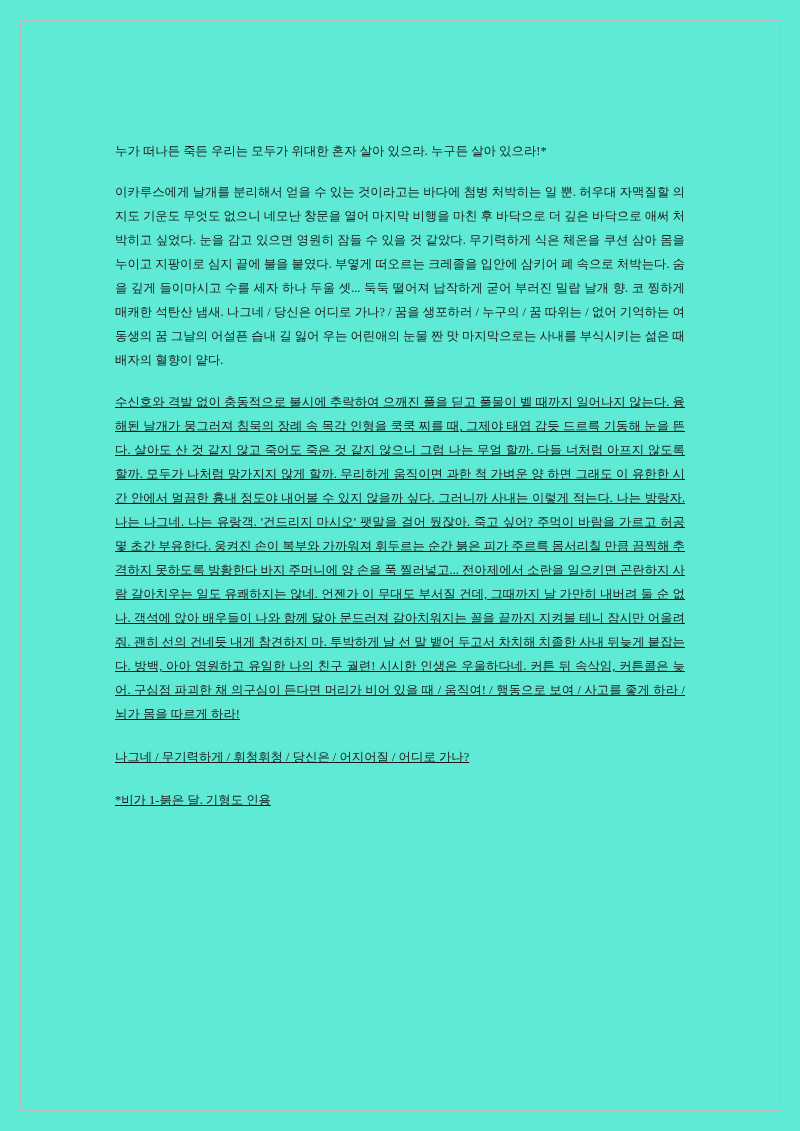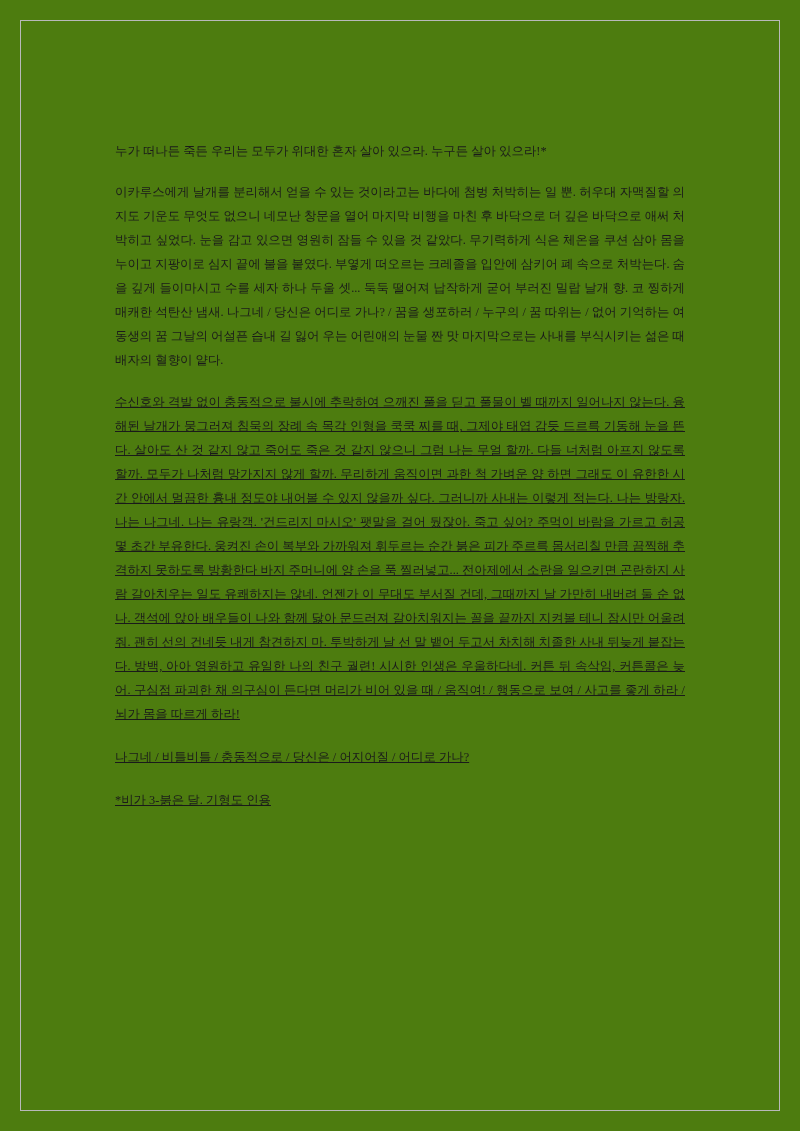--- a/index.html
+++ b/index.html
@@ -9,21 +9,21 @@
   }
   body {
     width: 800px;
     height: 1131px;
     font-family: "Liberation Serif", "DejaVu Serif", serif;
   }
   .page {
     position: relative;
     width: 800px;
     height: 1131px;
-    background: #4d7c0f;
+    background: #5eead4;
     box-sizing: border-box;
   }
   .page-border {
     position: absolute;
     left: 20px;
     top: 20px;
     right: 20px;
     bottom: 20px;
     border: 1px solid #b9b9b9;
     pointer-events: none;
@@ -53,16 +53,16 @@
 </style>
 </head>
 <body>
 
 <div class="page">
   <div class="page-border"></div>
   <div class="content">
     <p class="para">누가 떠나든 죽든 우리는 모두가 위대한 혼자 살아 있으라. 누구든 살아 있으라!*</p>
     <p class="para">이카루스에게 날개를 분리해서 얻을 수 있는 것이라고는 바다에 첨벙 처박히는 일 뿐. 허우대 자맥질할 의지도 기운도 무엇도 없으니 네모난 창문을 열어 마지막 비행을 마친 후 바닥으로 더 깊은 바닥으로 애써 처박히고 싶었다. 눈을 감고 있으면 영원히 잠들 수 있을 것 같았다. 무기력하게 식은 체온을 쿠션 삼아 몸을 누이고 지팡이로 심지 끝에 불을 붙였다. 부옇게 떠오르는 크레졸을 입안에 삼키어 폐 속으로 처박는다. 숨을 깊게 들이마시고 수를 세자 하나 두울 셋... 둑둑 떨어져 납작하게 굳어 부러진 밀랍 날개 향. 코 찡하게 매캐한 석탄산 냄새. 나그네 / 당신은 어디로 가나? / 꿈을 생포하러 / 누구의 / 꿈 따위는 / 없어 기억하는 여동생의 꿈 그날의 어설픈 습내 길 잃어 우는 어린애의 눈물 짠 맛 마지막으로는 사내를 부식시키는 섦은 때배자의 혈향이 얕다.</p>
     <p class="para gap-top">수신호와 격발 없이 충동적으로 불시에 추락하여 으깨진 풀을 딛고 풀물이 벨 때까지 일어나지 않는다. 융해된 날개가 뭉그러져 침묵의 장례 속 목각 인형을 쿡쿡 찌를 때, 그제야 태엽 감듯 드르륵 기동해 눈을 뜬다. 살아도 산 것 같지 않고 죽어도 죽은 것 같지 않으니 그럼 나는 무얼 할까. 다들 너처럼 아프지 않도록 할까. 모두가 나처럼 망가지지 않게 할까. 무리하게 움직이면 과한 척 가벼운 양 하면 그래도 이 유한한 시간 안에서 멀끔한 흉내 정도야 내어볼 수 있지 않을까 싶다. 그러니까 사내는 이렇게 적는다. 나는 방랑자. 나는 나그네. 나는 유랑객. '건드리지 마시오' 팻말을 걸어 뒀잖아. 죽고 싶어? 주먹이 바람을 가르고 허공 몇 초간 부유한다. 웅켜진 손이 복부와 가까워져 휘두르는 순간 붉은 피가 주르륵 몸서리칠 만큼 끔찍해 추격하지 못하도록 방황한다 바지 주머니에 양 손을 푹 찔러넣고... 전아제에서 소란을 일으키면 곤란하지 사람 갈아치우는 일도 유쾌하지는 않네. 언젠가 이 무대도 부서질 건데, 그때까지 날 가만히 내버려 둘 순 없나. 객석에 앉아 배우들이 나와 함께 닳아 문드러져 갈아치워지는 꼴을 끝까지 지켜볼 테니 잠시만 어울려 줘. 괜히 선의 건네듯 내게 참견하지 마. 투박하게 날 선 말 뱉어 두고서 차치해 치졸한 사내 뒤늦게 붙잡는다. 방백, 아아 영원하고 유일한 나의 친구 궐련! 시시한 인생은 우울하다네. 커튼 뒤 속삭임, 커튼콜은 늦어. 구심점 파괴한 채 의구심이 든다면 머리가 비어 있을 때 / 움직여! / 행동으로 보여 / 사고를 좋게 하라 / 뇌가 몸을 따르게 하라!</p>
-    <p class="para gap-top">나그네 / 비틀비틀 / 충동적으로 / 당신은 / 어지어질 / 어디로 가나?</p>
-    <p class="para gap-top last">*비가 3-붉은 달. 기형도 인용</p>
+    <p class="para gap-top">나그네 / 무기력하게 / 휘청휘청 / 당신은 / 어지어질 / 어디로 가나?</p>
+    <p class="para gap-top last">*비가 1-붉은 달. 기형도 인용</p>
   </div>
 </div>
 
 </body></html>

